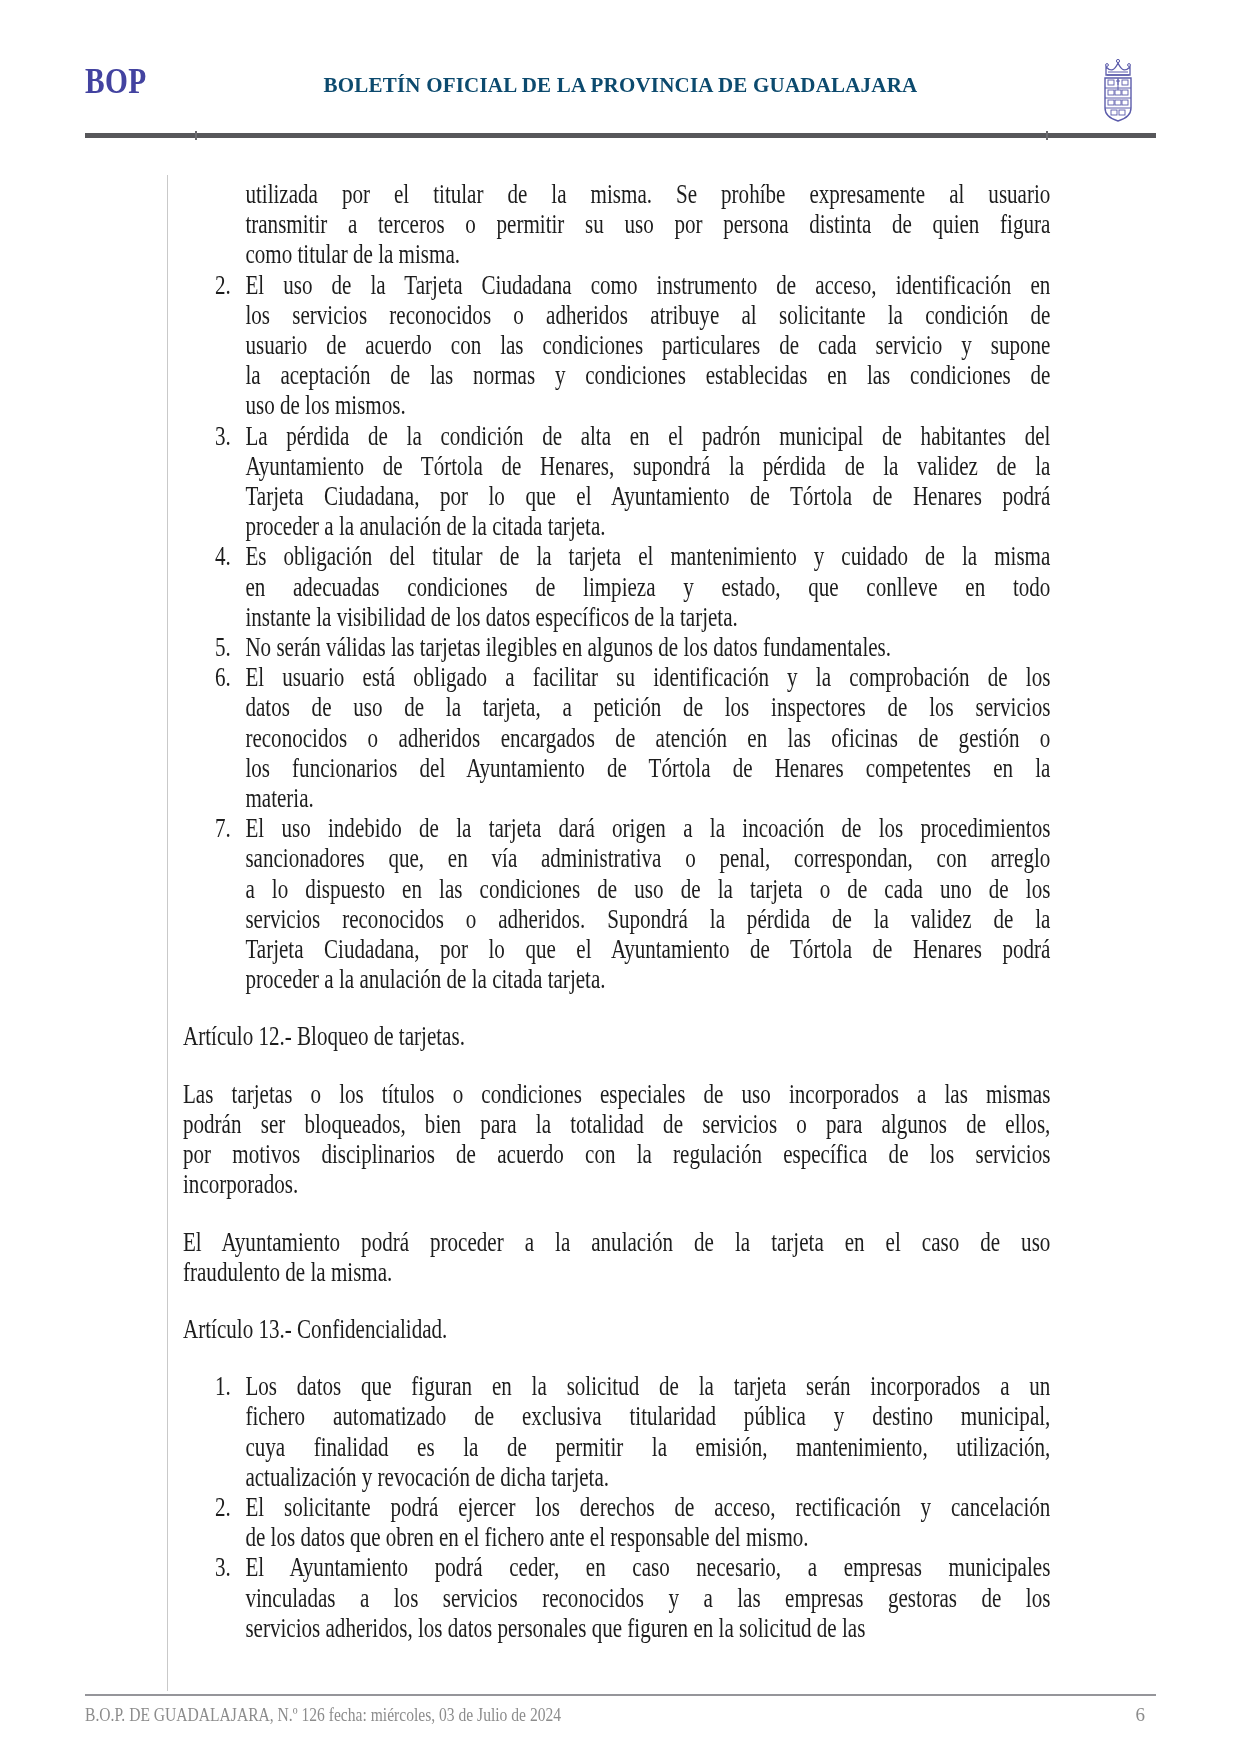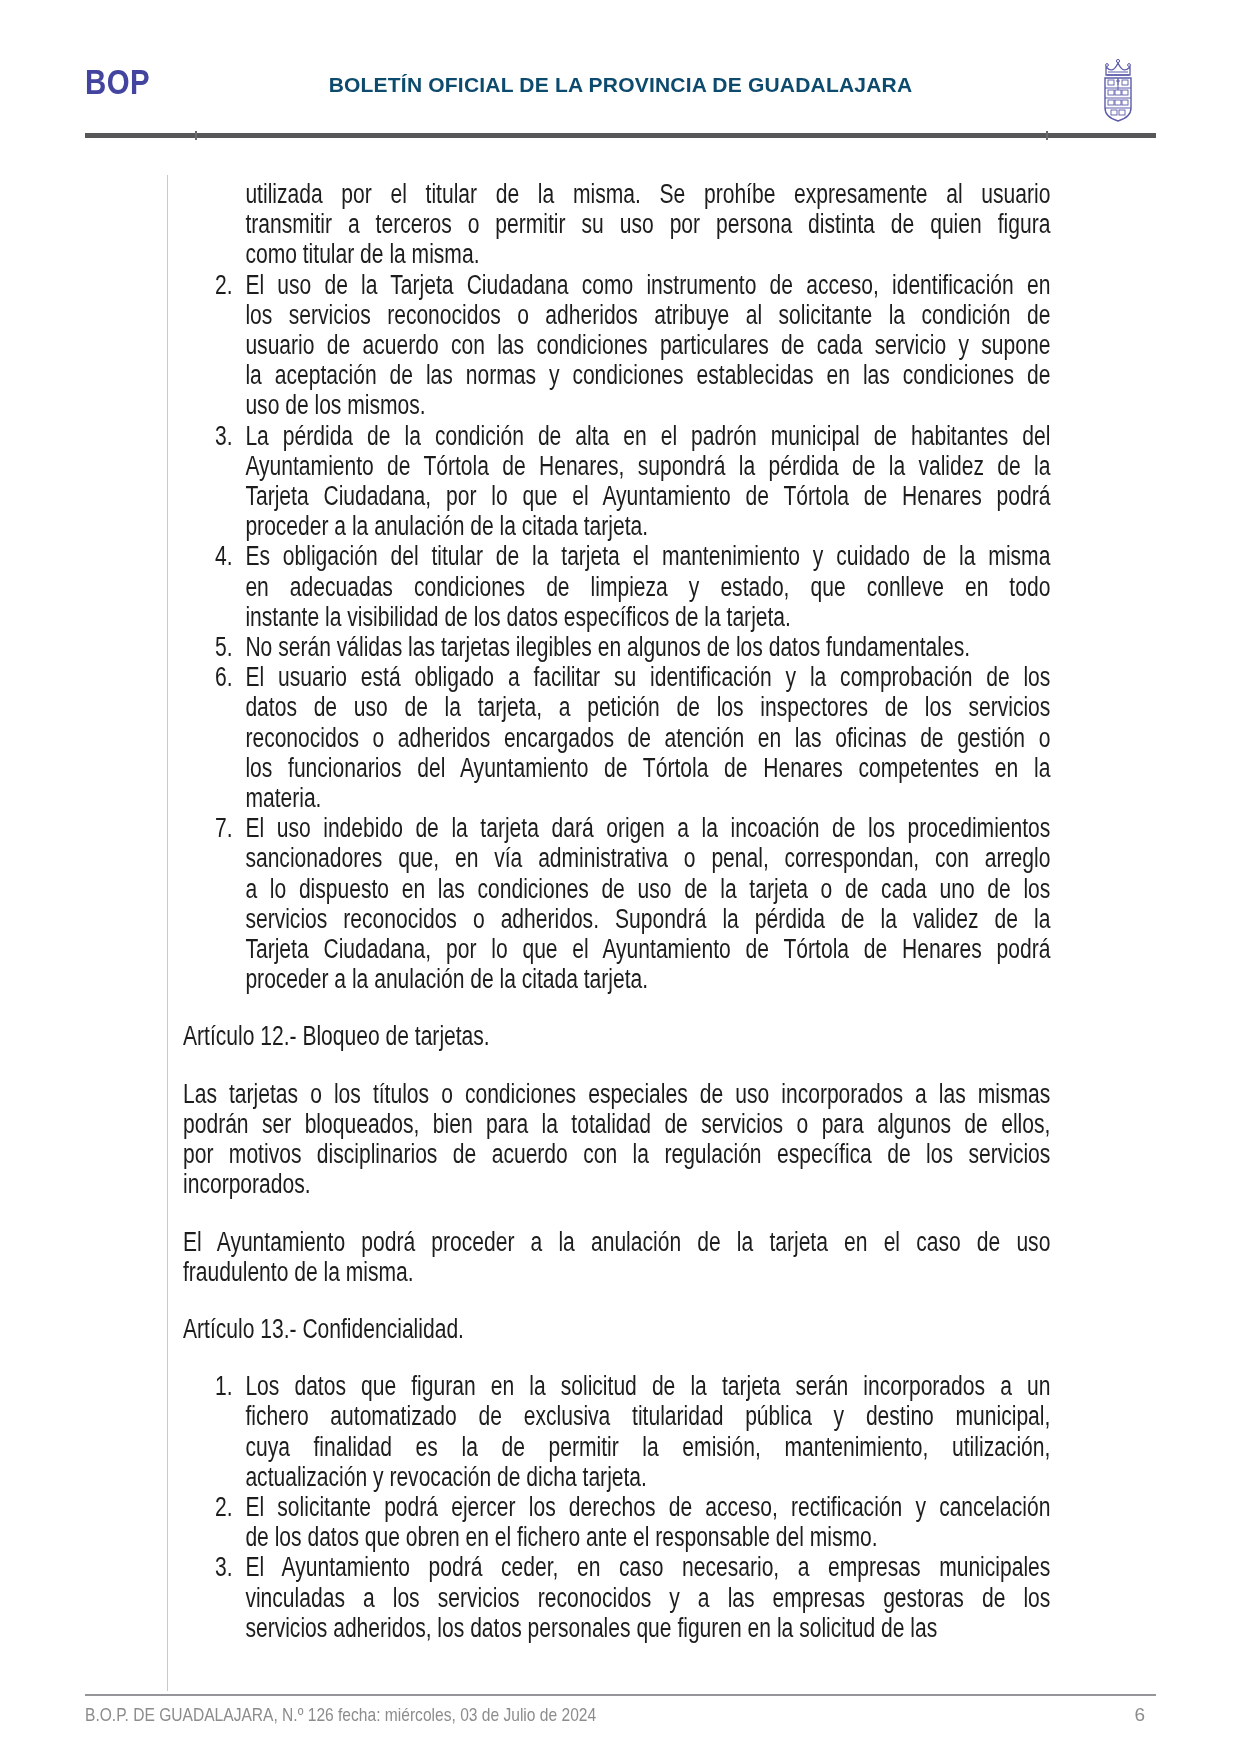--- a/index.html
+++ b/index.html
@@ -1,17 +1,17 @@
 <!DOCTYPE html>
 <html><head>
 <meta charset="utf-8">
 <style>
   html,body{margin:0;padding:0;background:#ffffff;}
   .page{position:relative;width:1241px;height:1754px;background:#ffffff;overflow:hidden;
-        font-family:Liberation Sans, sans-serif;}
+        font-family:Liberation Serif, serif;}
 
   
   .bop-logo{position:absolute;left:85px;top:62px;font-size:35px;font-weight:700;
             color:#4343a0;transform:scaleX(.84);transform-origin:0 0;letter-spacing:.5px;}
   .masthead{position:absolute;left:85px;top:73px;width:1071px;text-align:center;
             font-size:21px;font-weight:700;color:#0c4a6e;letter-spacing:.2px;}
   .crest{position:absolute;left:1097px;top:58px;width:42px;height:68px;}
   .head-rule{position:absolute;left:85px;top:133px;width:1071px;height:5px;background:#57575a;}
   .tick{position:absolute;top:131px;width:2px;height:9px;background:#6a6a6e;}
   .tick.t1{left:195px;} .tick.t2{left:1046px;}

